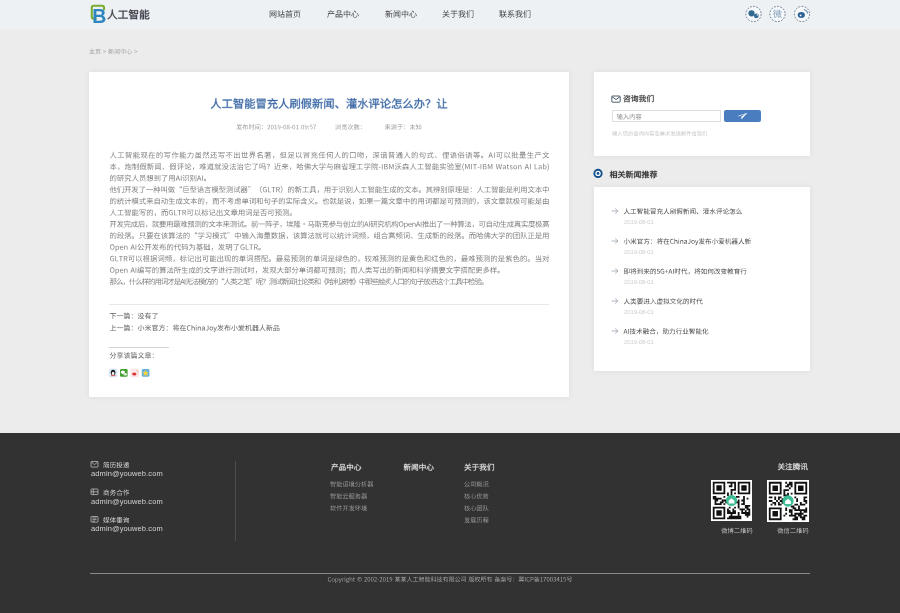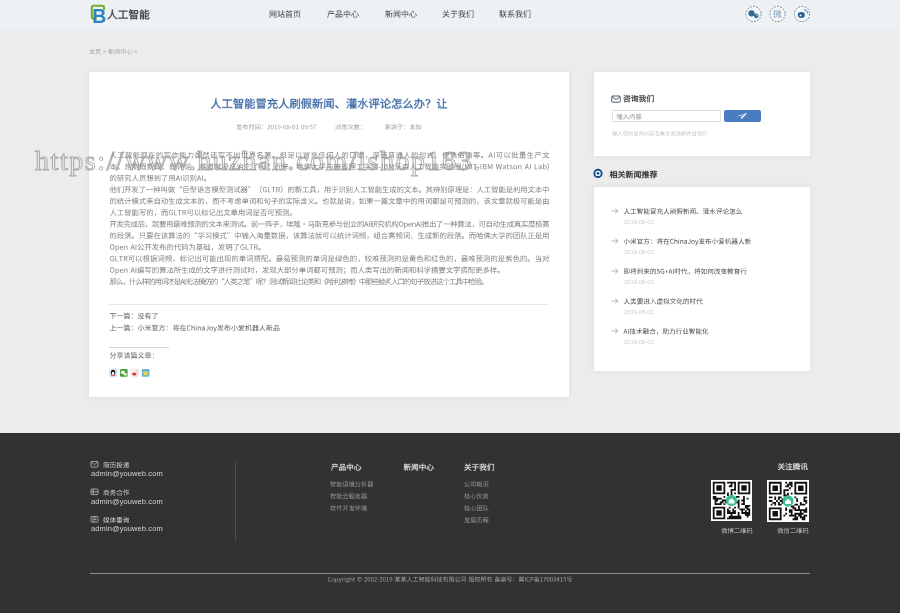--- a/index.html
+++ b/index.html
@@ -1592,14 +1592,13 @@
         <use href="#gor" x="381.5"></use>
         <use href="#gbr" x="387.1"></use>
         <use href="#gbw" x="392.6"></use>
         <use href="#gon" x="398.2"></use>
       </g>
 <g transform="translate(772.9 17.3) scale(0.92)" fill="#7d9cb9">
         <use href="#gnz" x="0"></use>
       </g>
   </svg>
 
-  <div class="abs" style="left:35px;top:144.5px;font-family:'Liberation Serif',serif;font-size:28px;letter-spacing:1.55px;color:transparent;-webkit-text-stroke:1px rgba(140,145,150,.72);white-space:nowrap;z-index:50;">https://www.huzhan.com/ishop163.</div>
 </div>
 
 </body></html>

